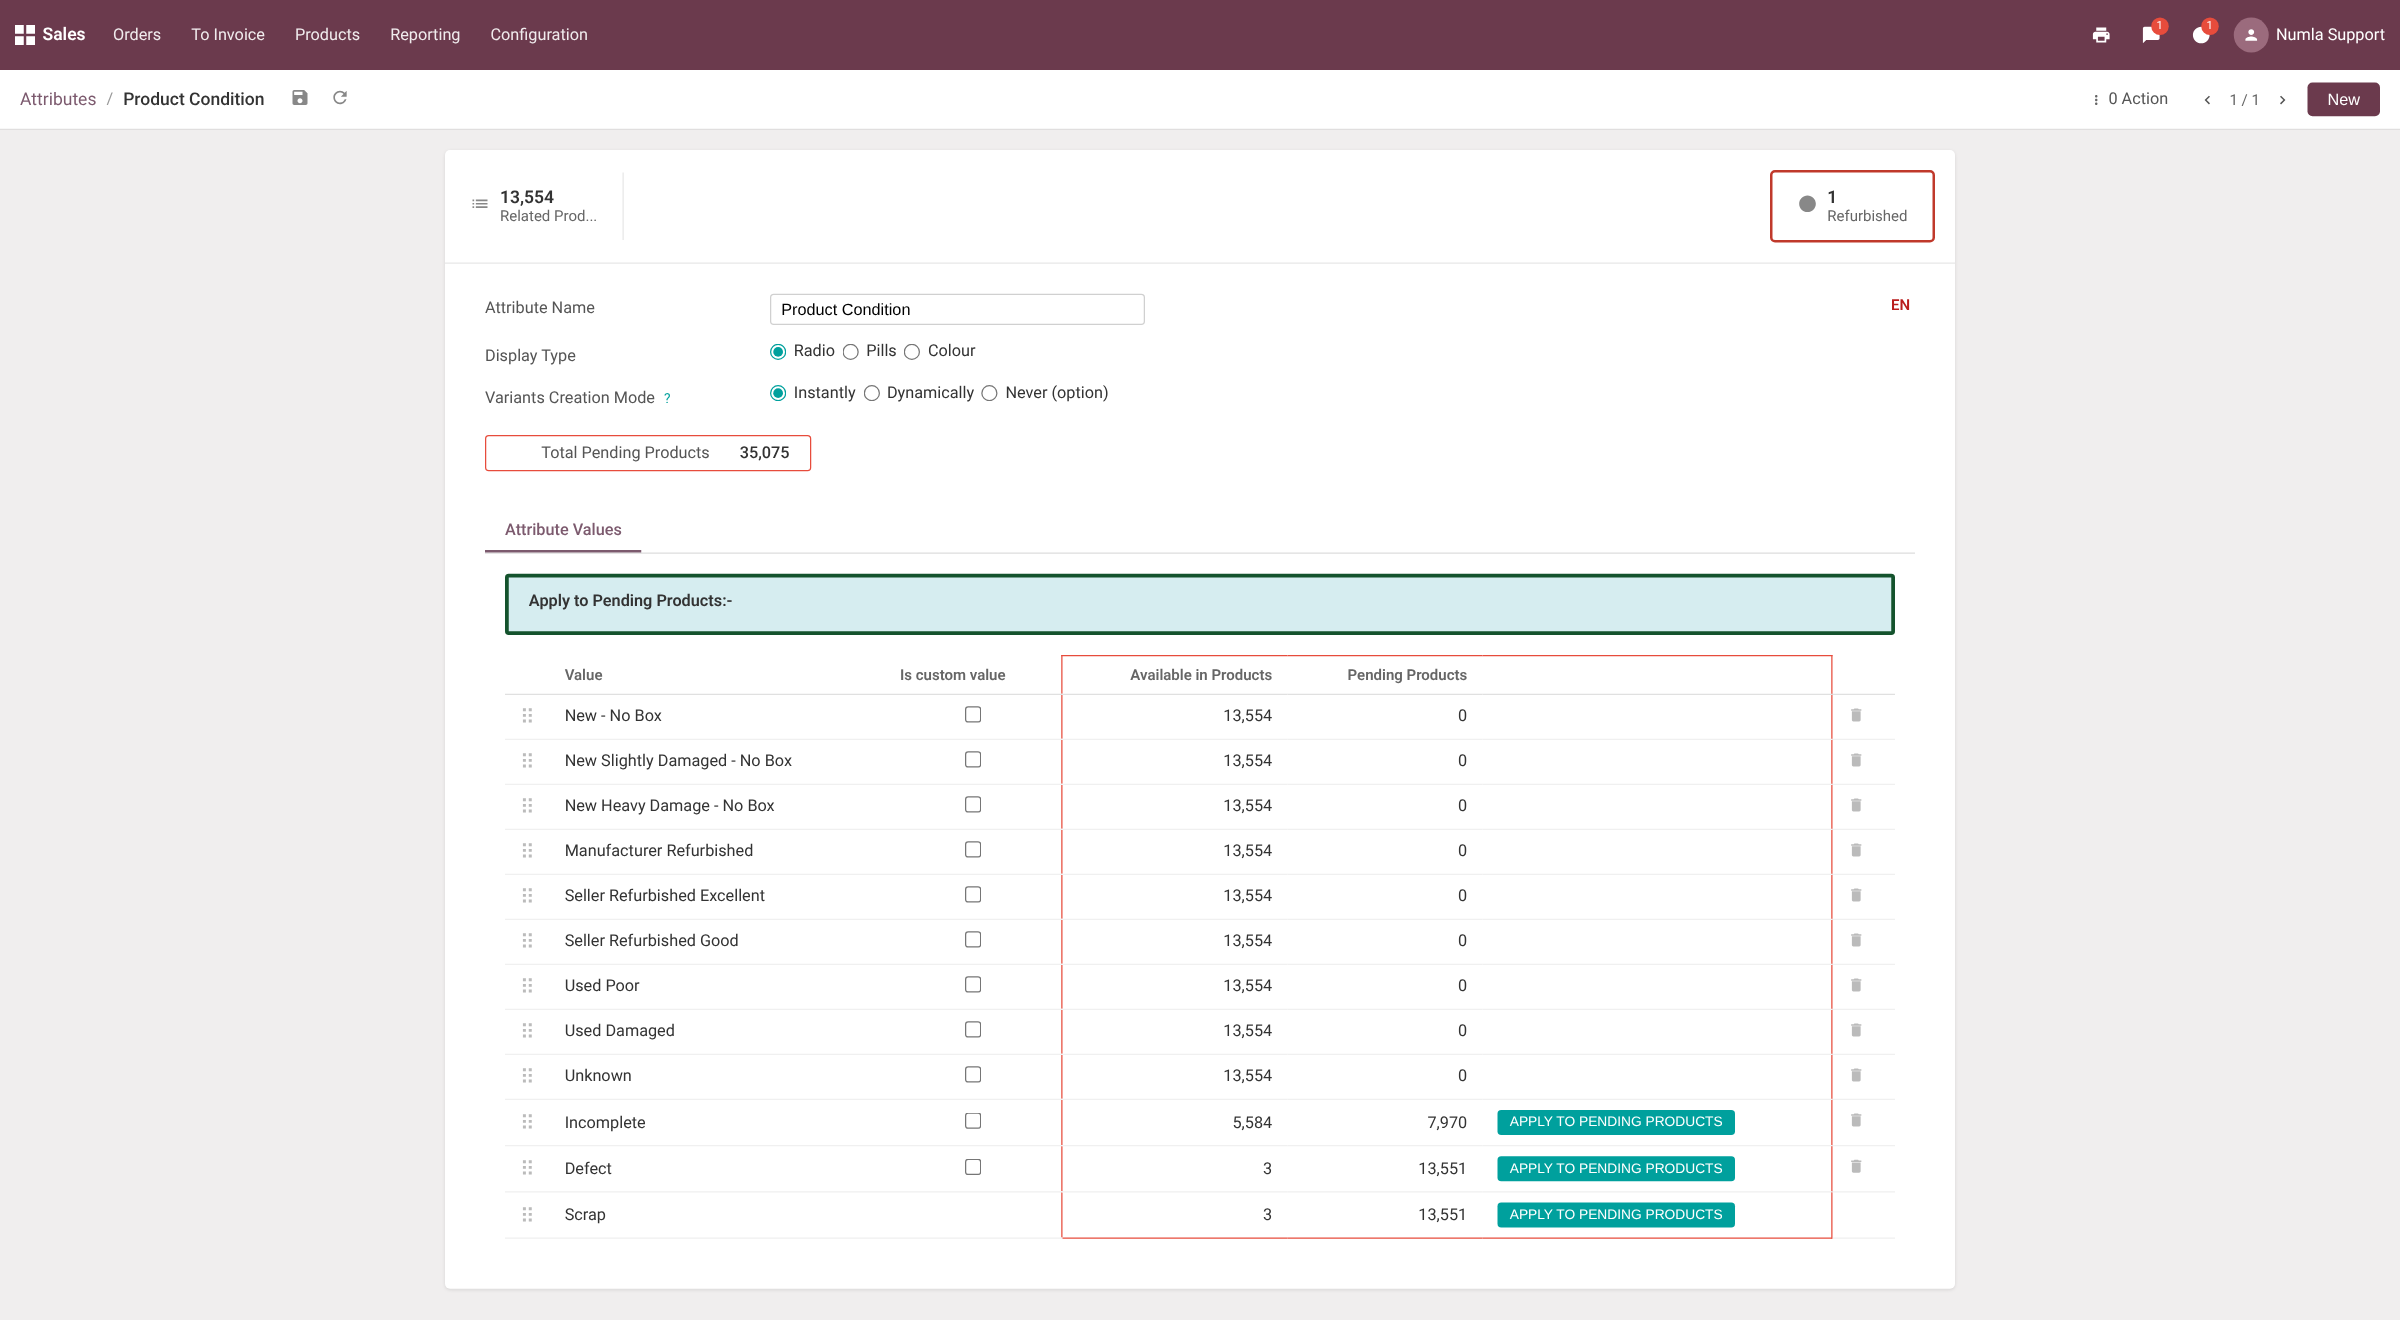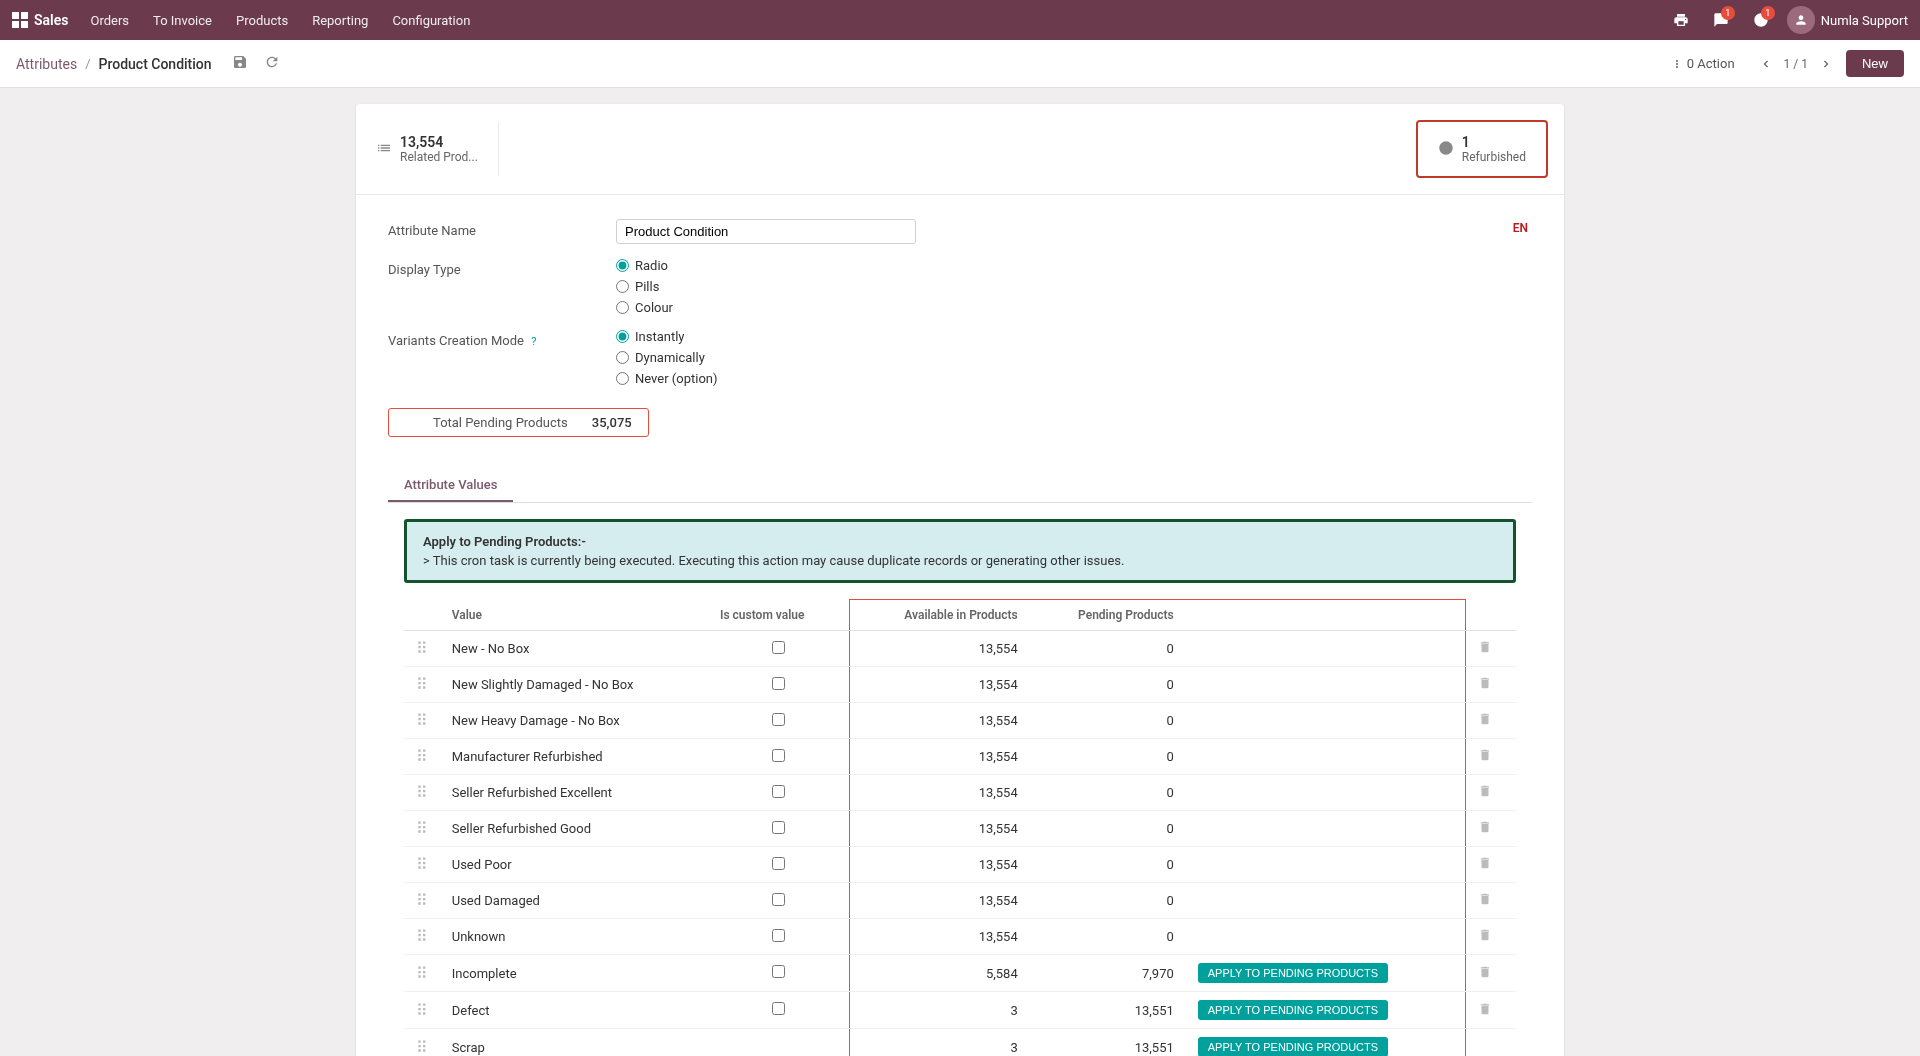--- a/index.html
+++ b/index.html
@@ -2,21 +2,21 @@
 <html><head>
   <meta charset="utf-8">
   <style>
     * { box-sizing: border-box; margin: 0; padding: 0; }
     body { font-family: -apple-system, BlinkMacSystemFont, 'Segoe UI', Roboto, sans-serif; font-size: 13px; background: #f0eeee; color: #333; }
 
     
     .top-nav {
       background: #6b3a4d;
       color: white;
-      height: 40px;
+      height: 56px;
       display: flex;
       align-items: center;
       padding: 0 12px;
       gap: 4px;
     }
     .top-nav .app-icon {
       display: flex; align-items: center; gap: 6px; margin-right: 8px;
     }
     .top-nav .app-icon svg { width: 16px; height: 16px; }
     .top-nav .app-name { font-weight: 600; font-size: 14px; }
@@ -126,21 +126,21 @@
     .form-label {
       width: 200px; min-width: 200px;
       font-size: 13px; color: #555;
       padding-top: 4px;
     }
     .form-value { flex: 1; font-size: 13px; color: #333; }
     .form-value input[type="text"] {
       border: 1px solid #d0d0d0; border-radius: 3px;
       padding: 4px 8px; font-size: 13px; width: 300px;
     }
-    .radio-group { display: flex; flex-direction: column; gap: 6px; }
+    .radio-group { display: flex; flex-direction: row; gap: 6px; }
     .radio-option { display: flex; align-items: center; gap: 6px; cursor: pointer; }
     .radio-option input[type="radio"] { accent-color: #00a09d; cursor: pointer; }
     .en-btn {
       margin-left: auto; color: #b91c1c; font-size: 12px; font-weight: 600;
       cursor: pointer; padding: 2px 4px;
     }
 
     
     .pending-box {
       border: 1.5px solid #e74c3c;
@@ -394,21 +394,20 @@
       </div>
 
       <div class="tabs">
         <div class="tab active">Attribute Values</div>
       </div>
 
       <div class="tab-content">
 
         <div class="alert-box">
           <div class="alert-title">Apply to Pending Products:-</div>
-          <div>&gt; This cron task is currently being executed. Executing this action may cause duplicate records or generating other issues.</div>
         </div>
 
         <div style="position:relative;">
           <table class="attr-table">
             <thead>
               <tr>
                 <th style="width:30px;"></th>
                 <th>Value</th>
                 <th>Is custom value</th>
                 <th style="text-align:right; border-left: 1.5px solid #e74c3c; border-top: 1.5px solid #e74c3c; padding-left:12px;">Available in Products</th>

